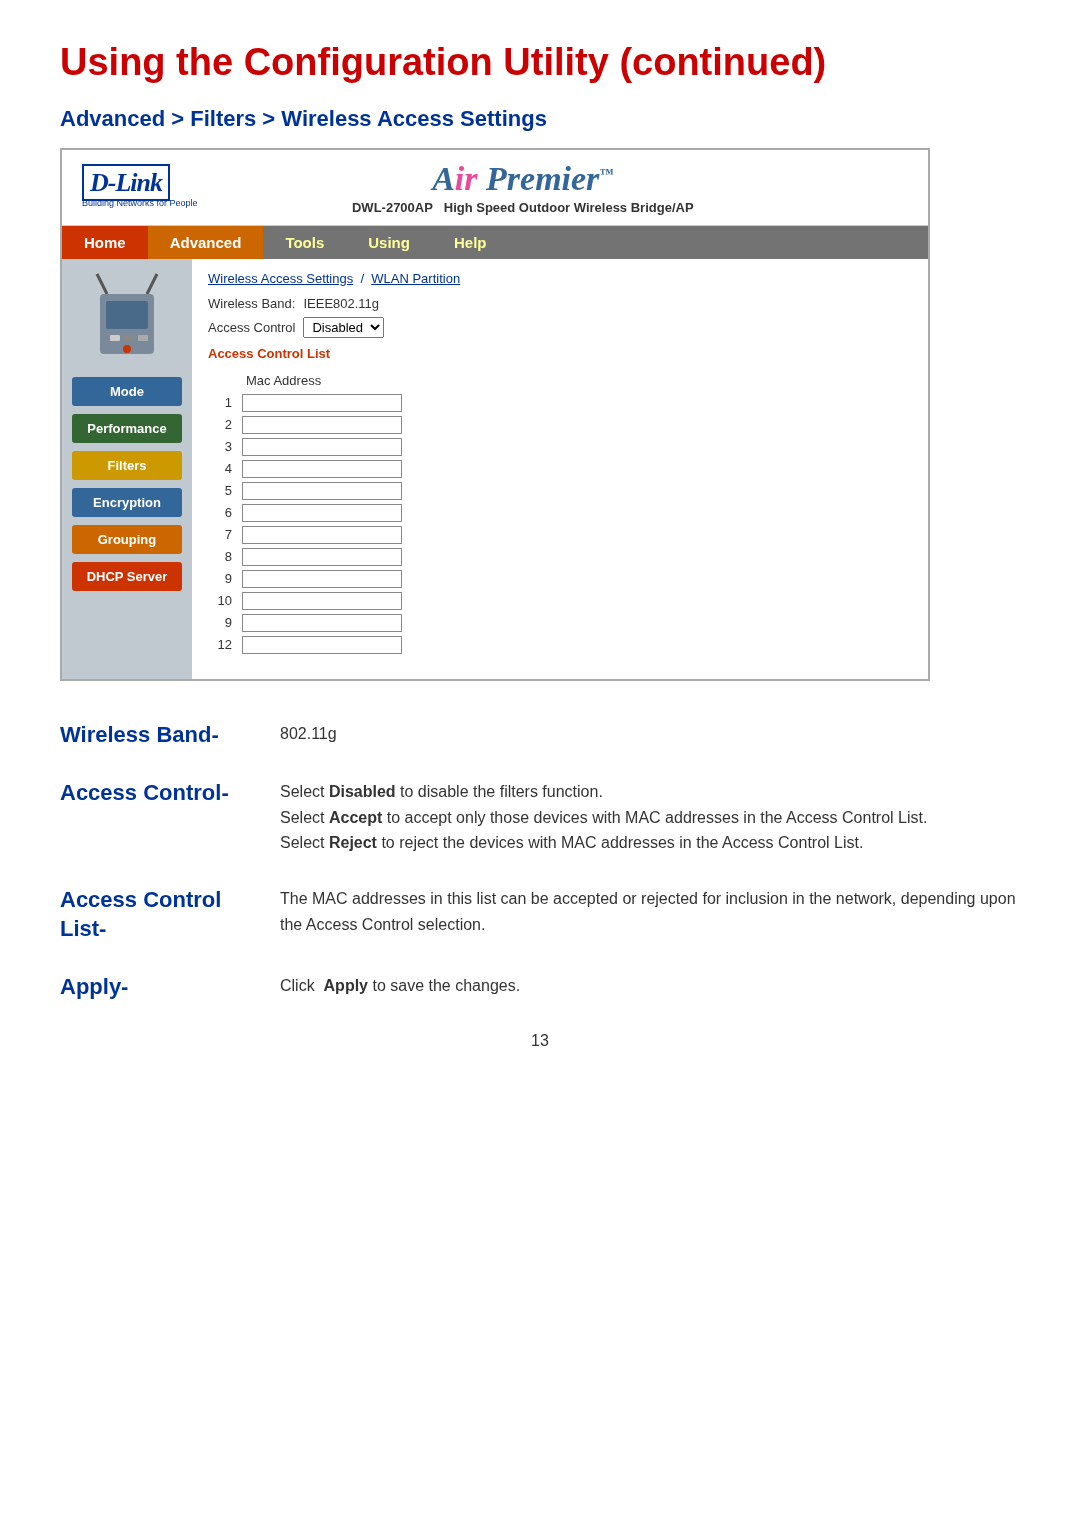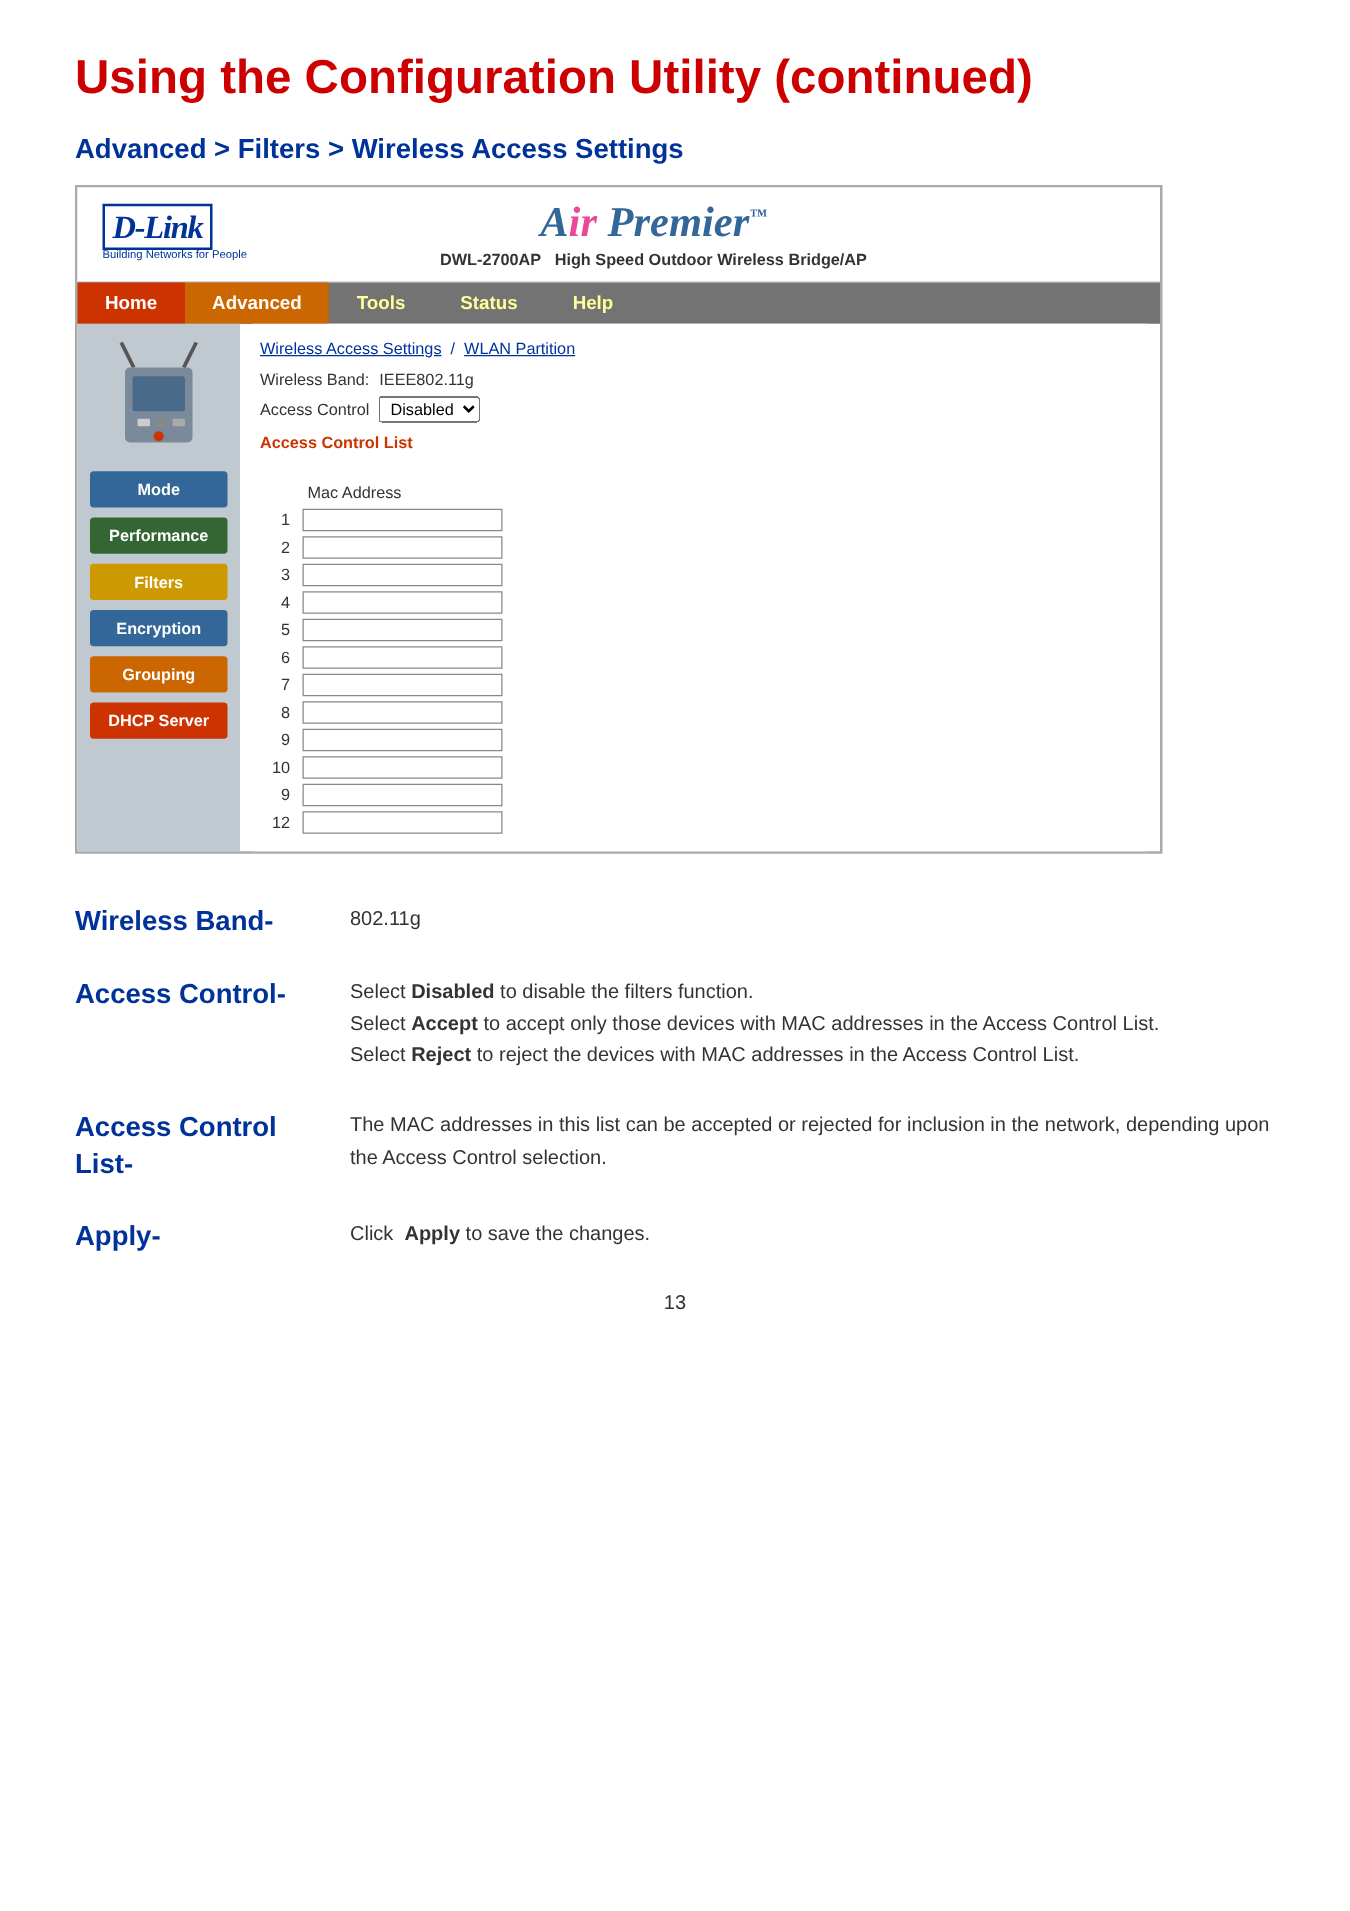--- a/index.html
+++ b/index.html
@@ -222,21 +222,21 @@
     select.access-control-select {
       font-size: 13px;
       padding: 1px 4px;
     }
 
     .access-control-list-label {
       font-size: 13px;
       color: #cc3300;
       font-weight: bold;
       margin-top: 8px;
-      margin-bottom: 23px;
+      margin-bottom: 10px;
     }
 
     .mac-table {
       border-collapse: collapse;
       font-size: 13px;
     }
 
     .mac-table th {
       text-align: left;
       font-weight: normal;
@@ -327,21 +327,21 @@
         <span>High Speed Outdoor Wireless Bridge/AP</span>
       </div>
     </div>
     <div style="width:60px;"></div>
   </div>
 
   <div class="nav-bar">
     <div class="nav-item home">Home</div>
     <div class="nav-item active">Advanced</div>
     <div class="nav-item tools-item">Tools</div>
-    <div class="nav-item status-item">Status</div>
+    <div class="nav-item status-item">Using</div>
     <div class="nav-item help-item">Help</div>
   </div>
 
   <div class="content-area">
 
     <div class="sidebar">
 
       <div class="sidebar-device-img">
         <svg width="70" height="90" viewBox="0 0 70 90">
           <line x1="15" y1="25" x2="5" y2="5" stroke="#555" stroke-width="3"></line>

